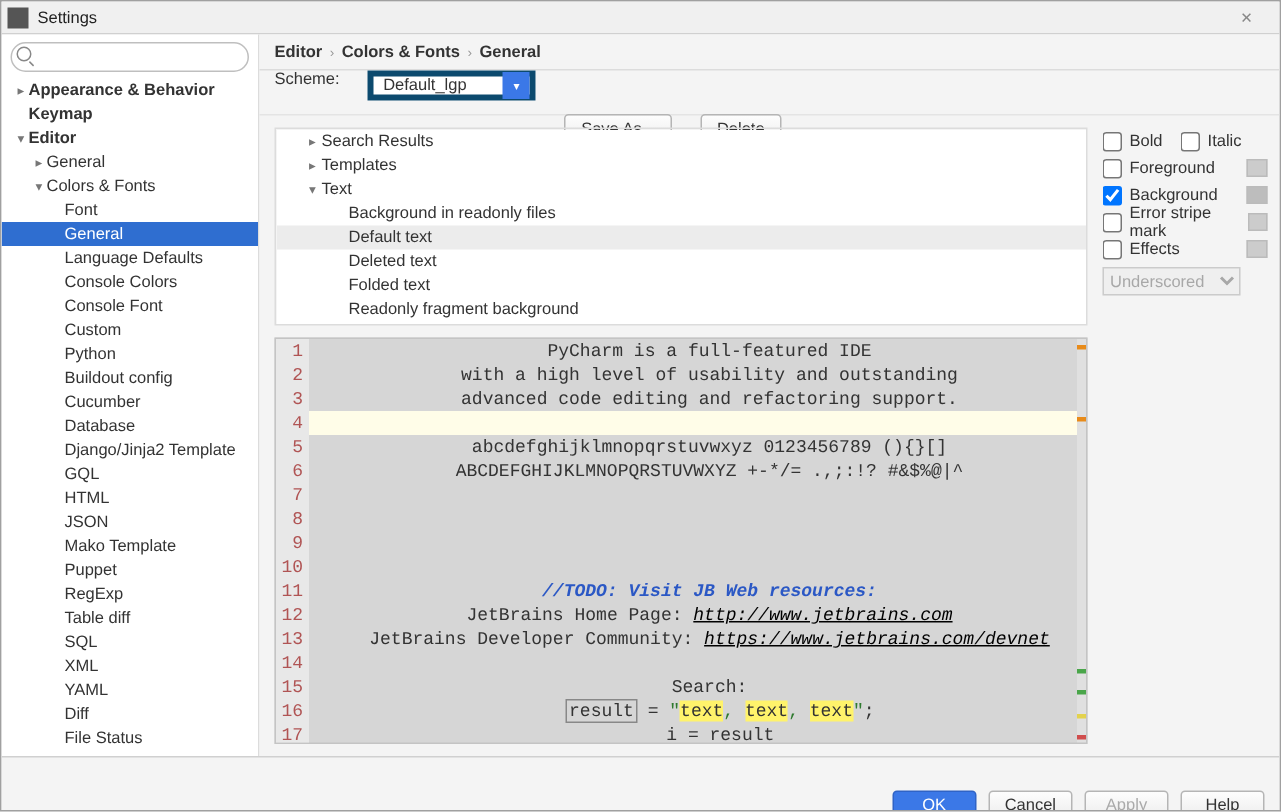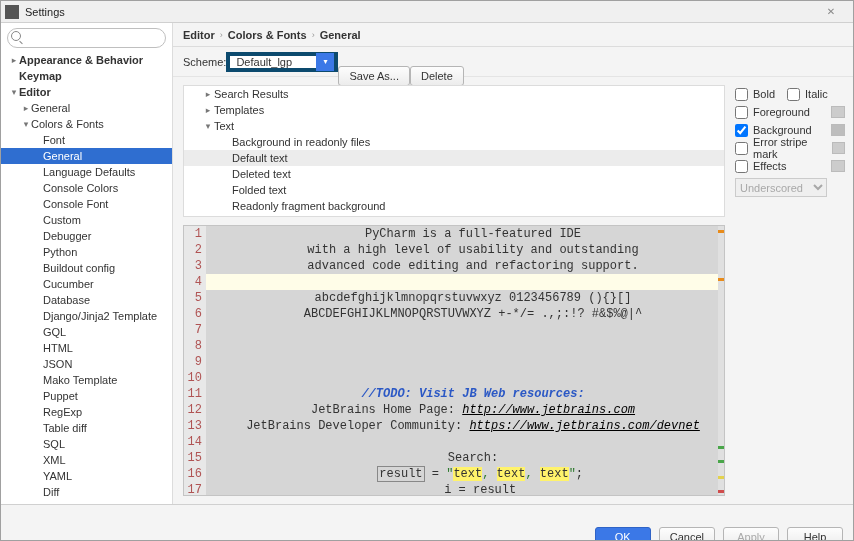--- a/index.html
+++ b/index.html
@@ -112,23 +112,23 @@
     font-size: 11px;
     color: #333;
     border-bottom: 1px solid #dcdcdc;
     background: #f4f4f4;
   }
   .breadcrumb .crumb { font-weight: bold; }
   .breadcrumb .sep { margin: 0 5px; color: #999; font-size: 9px; }
   .scheme-row {
     height: 30px;
     display: flex;
-    align-items: center;
+    align-items: flex-start;
     padding: 0 10px;
-    gap: 0;
+    gap: 19px;
     border-bottom: 1px solid #e4e4e4;
   }
   .scheme-row label { font-size: 11px; color: #333; }
   .scheme-select {
     display: flex;
     align-items: center;
     border: 4px solid #0c4a6e;
     background: #fff;
     height: 20px;
     font-size: 11px;
@@ -321,24 +321,20 @@
           <span class="arrow"></span>
           <span class="label">Console Colors</span>
         </div>
         <div class="tree-row depth2">
           <span class="arrow"></span>
           <span class="label">Console Font</span>
         </div>
         <div class="tree-row depth2">
           <span class="arrow"></span>
           <span class="label">Custom</span>
-        </div>
-        <div class="tree-row depth2">
-          <span class="arrow"></span>
-          <span class="label">Debugger</span>
         </div>
         <div class="tree-row depth2">
           <span class="arrow"></span>
           <span class="label">Python</span>
         </div>
         <div class="tree-row depth2">
           <span class="arrow"></span>
           <span class="label">Buildout config</span>
         </div>
         <div class="tree-row depth2">

